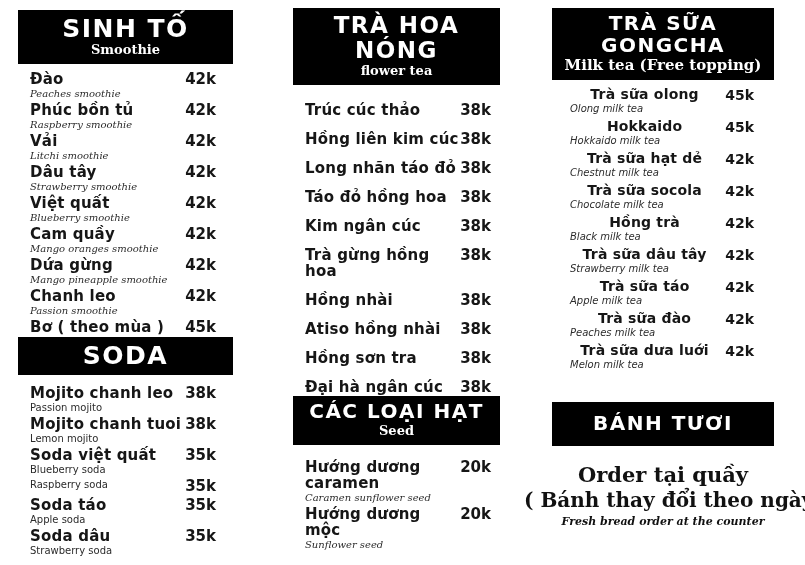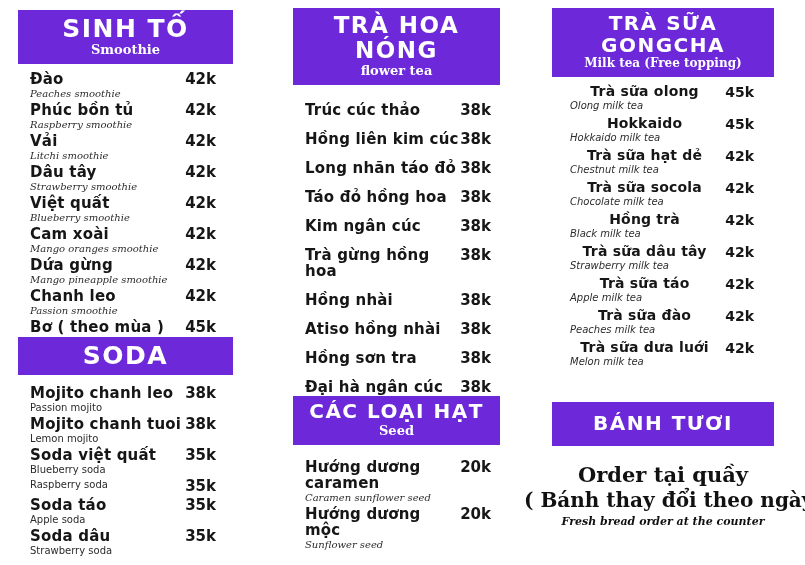--- a/index.html
+++ b/index.html
@@ -13,21 +13,21 @@
     margin:0 auto;
   }
   .col{position:absolute;top:0;bottom:0;}
   #col1{left:18px;width:215px;}
   #col2{left:293px;width:207px;}
   #col3{left:552px;width:222px;}
   .sec{position:absolute;left:0;right:0;}
 
   
   .box{
-    background:#6d28d9;color:#ffffff;text-align:center;
+    background:#000000;color:#ffffff;text-align:center;
     padding:5px 2px 6px;
   }
   .box-title{
     font-weight:700;letter-spacing:1.5px;line-height:1.08;
     font-family:"DejaVu Sans","Liberation Sans",sans-serif;
   }
   .box-sub{
     font-family:"DejaVu Serif","Liberation Serif",serif;
     font-weight:700;line-height:1.15;margin-top:1px;
   }
@@ -39,21 +39,21 @@
   .sec-soda .box{padding:5px 2px 6px;}
   .sec-soda .box-title{font-size:25px;}
   .sec-flower{top:8px;}
   .sec-flower .box-title{font-size:23px;}
   .sec-flower .box-sub{font-size:13px;}
   .sec-seed{top:396px;}
   .sec-seed .box-title{font-size:20px;}
   .sec-seed .box-sub{font-size:13px;}
   .sec-milk{top:8px;}
   .sec-milk .box-title{font-size:20px;}
-  .sec-milk .box-sub{font-size:12px;}
+  .sec-milk .box-sub{font-size:15px;}
   .sec-bread{top:402px;}
   .sec-bread .box{padding:11px 2px;}
   .sec-bread .box-title{font-size:20px;}
 
   
   .list{margin-top:7px;}
   .row{
     display:flex;align-items:flex-start;justify-content:space-between;
     padding-left:12px;
   }
@@ -149,21 +149,21 @@
           <div class="row">
             <div class="row-main">
               <div class="name">Việt quất</div>
               <div class="sub">Blueberry smoothie</div>
             </div>
             <div class="price">42k</div>
           </div>
 
           <div class="row">
             <div class="row-main">
-              <div class="name">Cam xoài</div>
+              <div class="name">Cam quầy</div>
               <div class="sub">Mango oranges smoothie</div>
             </div>
             <div class="price">42k</div>
           </div>
 
           <div class="row">
             <div class="row-main">
               <div class="name">Dứa gừng</div>
               <div class="sub">Mango pineapple smoothie</div>
             </div>

